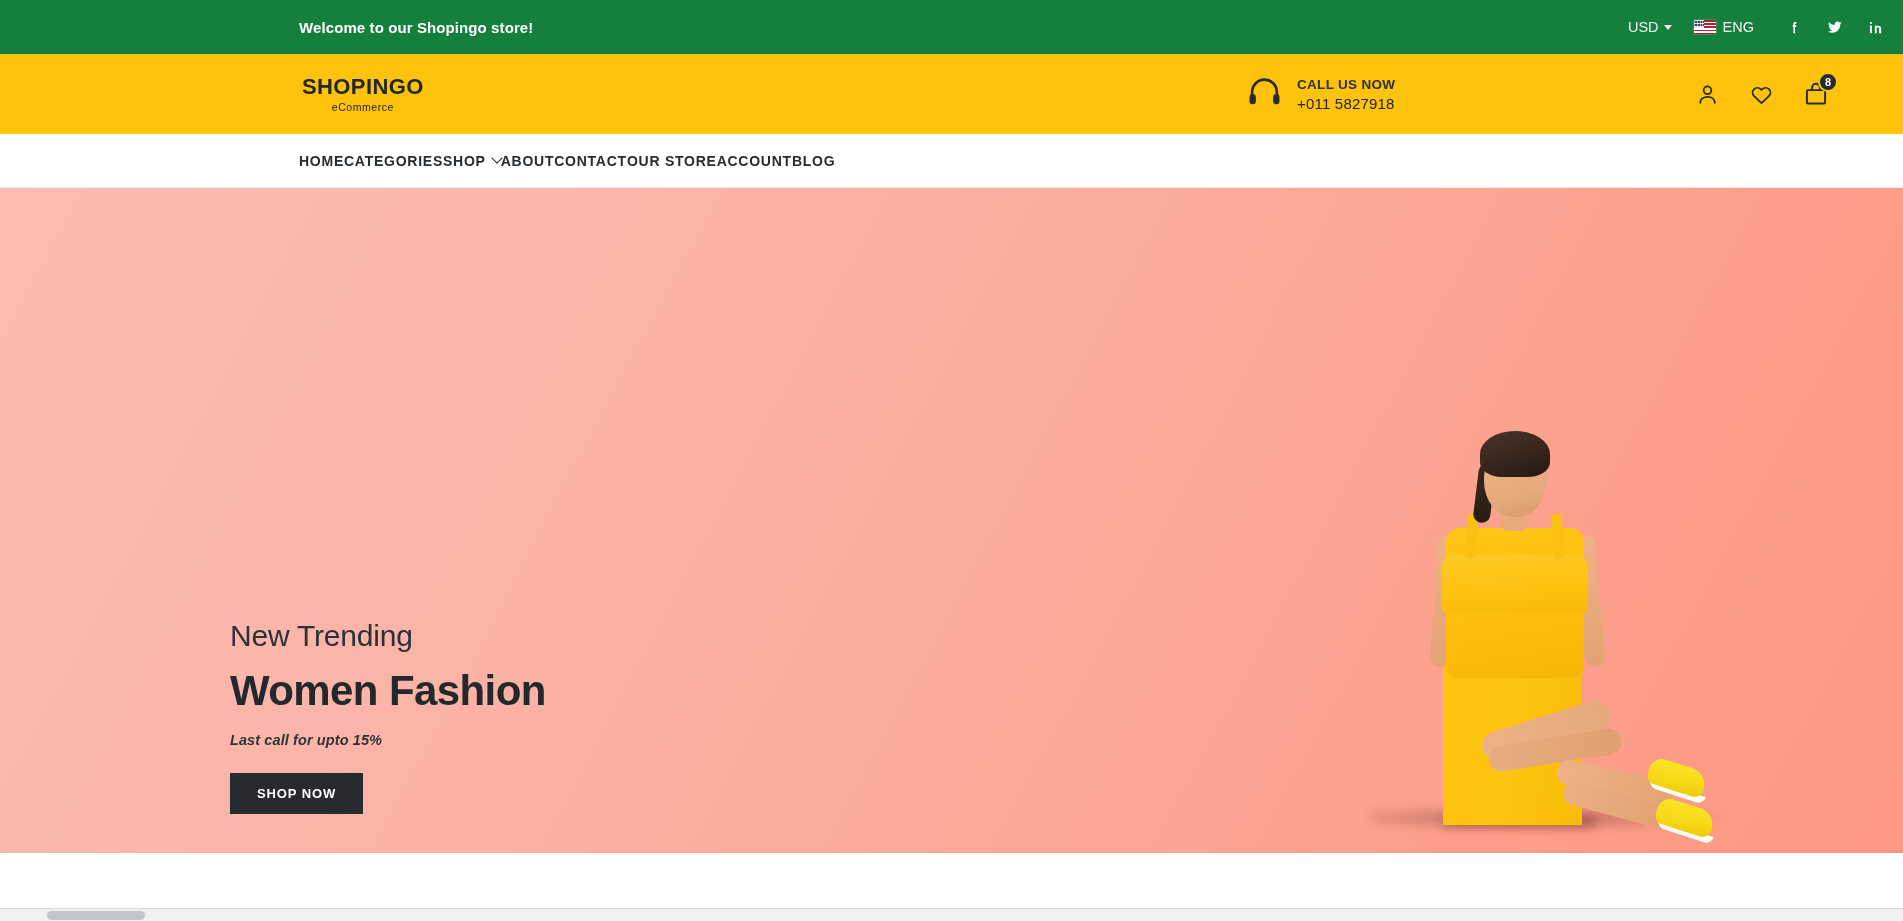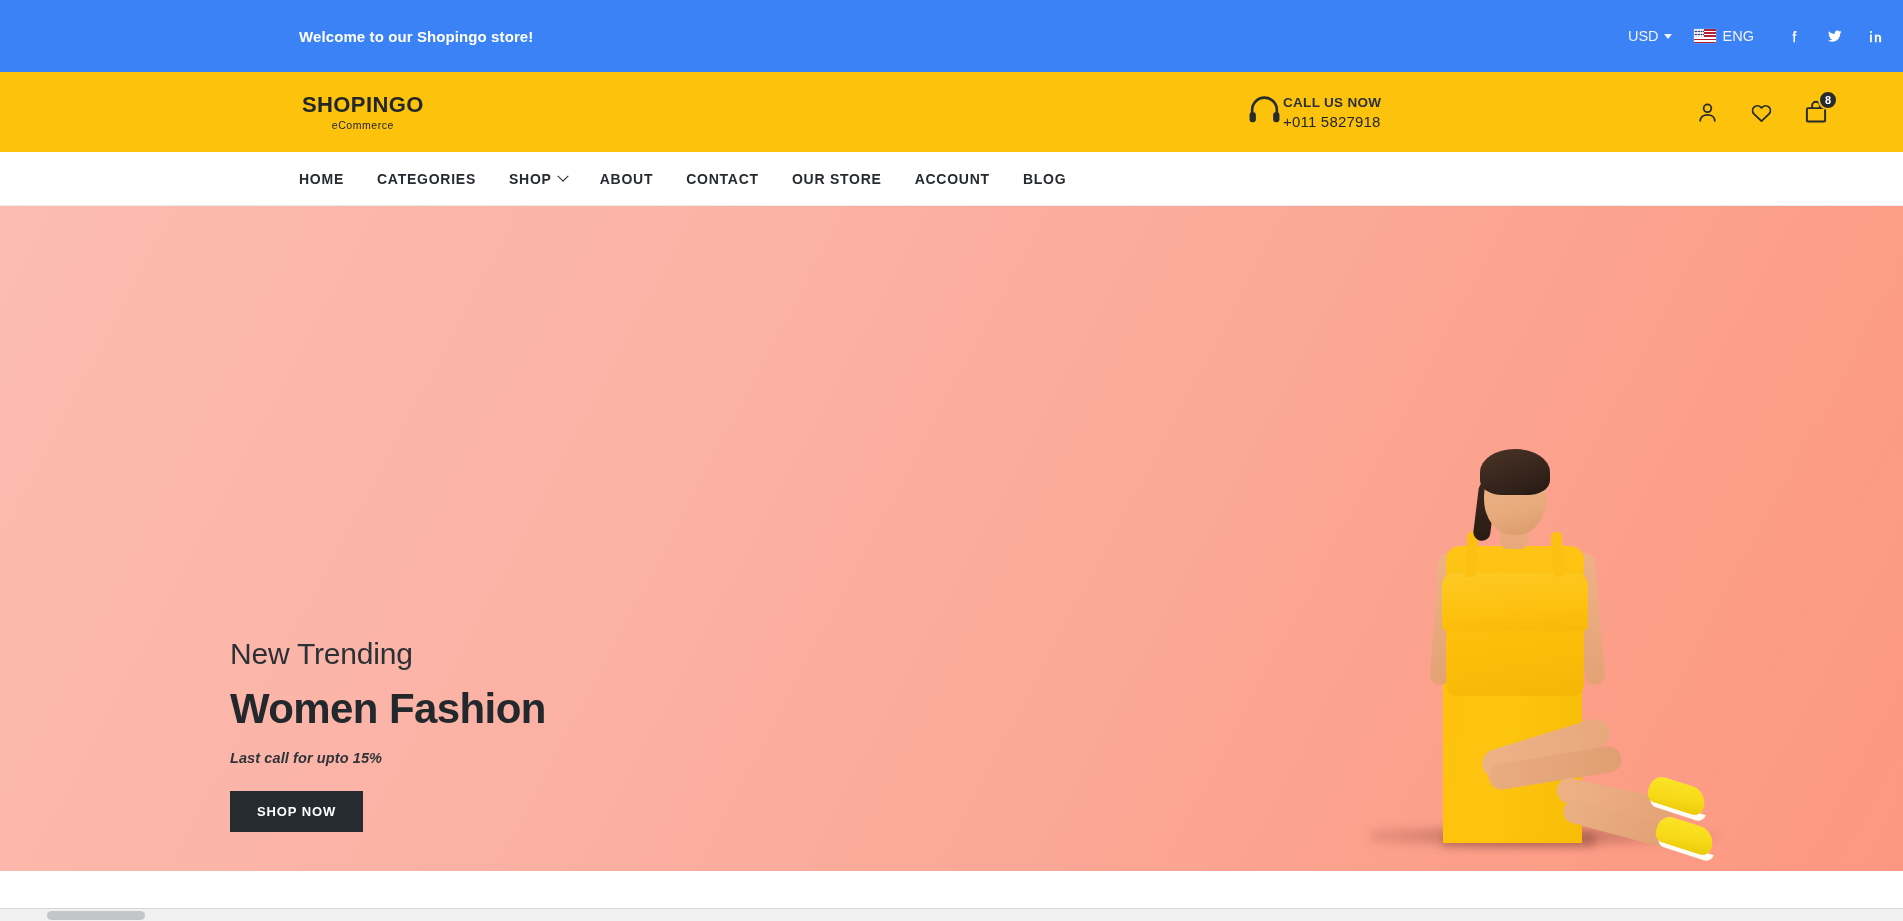--- a/index.html
+++ b/index.html
@@ -5,21 +5,21 @@
   * { margin:0; padding:0; box-sizing:border-box; }
   html, body { width:1903px; height:921px; overflow:hidden; }
   body {
     font-family:"Liberation Sans", sans-serif;
     background:#ffffff;
     -webkit-font-smoothing:antialiased;
   }
 
   
   .topbar{
-    height:72px; background:#3b82f6; color:#ffffff;
+    height:54px; background:#15803d; color:#ffffff;
     display:flex; align-items:center; position:relative;
   }
   .topbar-welcome{
     position:absolute; left:299px; top:50%; transform:translateY(-50%);
     font-size:15px; font-weight:700; color:#ffffff; letter-spacing:.1px;
   }
   .topbar-right{
     position:absolute; right:0; top:0; height:100%;
     display:flex; align-items:center; padding-right:20px;
   }
@@ -86,21 +86,21 @@
     color:#333; font-family:"Liberation Sans", sans-serif; background:#fff;
   }
   .searchwrap input::placeholder{ color:#9b9b9b; }
   .search-btn{
     background:#262b30; color:#fff; border:none; cursor:pointer;
     padding:0 19px; font-size:13px; font-weight:700; letter-spacing:.5px;
     font-family:"Liberation Sans", sans-serif; white-space:nowrap;
   }
   .callbox{
     position:absolute; left:1246px; top:50%; transform:translateY(-50%);
-    display:flex; align-items:center; cursor:pointer;
+    display:flex; align-items:center; gap:14px; cursor:pointer;
   }
   .call-text-small{
     font-size:13.5px; font-weight:600; color:#2d3135; letter-spacing:.3px;
     line-height:1.15;
   }
   .call-text-big{
     font-size:15px; font-weight:500; color:#222629; letter-spacing:.2px;
     margin-top:3px; line-height:1.15;
   }
   .header-icons{
@@ -114,21 +114,21 @@
     font-weight:700; display:flex; align-items:center; justify-content:center;
     border:2px solid #fdc20b;
   }
 
   
   .mainnav{
     height:54px; background:#ffffff; display:flex; align-items:center;
     border-bottom:1px solid #ececec; position:relative;
   }
   .navlist{
-    position:absolute; left:299px; display:flex; align-items:center; gap:33px;
+    position:absolute; left:299px; display:flex; align-items:center; 
   }
   .navitem{
     font-size:14px; font-weight:700; color:#262b30; letter-spacing:.75px;
     cursor:pointer; display:flex; align-items:center; gap:7px;
     white-space:nowrap; text-decoration:none;
   }
   .chev{
     width:8px;height:8px;border-right:1.6px solid #262b30;
     border-bottom:1.6px solid #262b30;transform:rotate(45deg) translate(-2px,-2px);
   }

